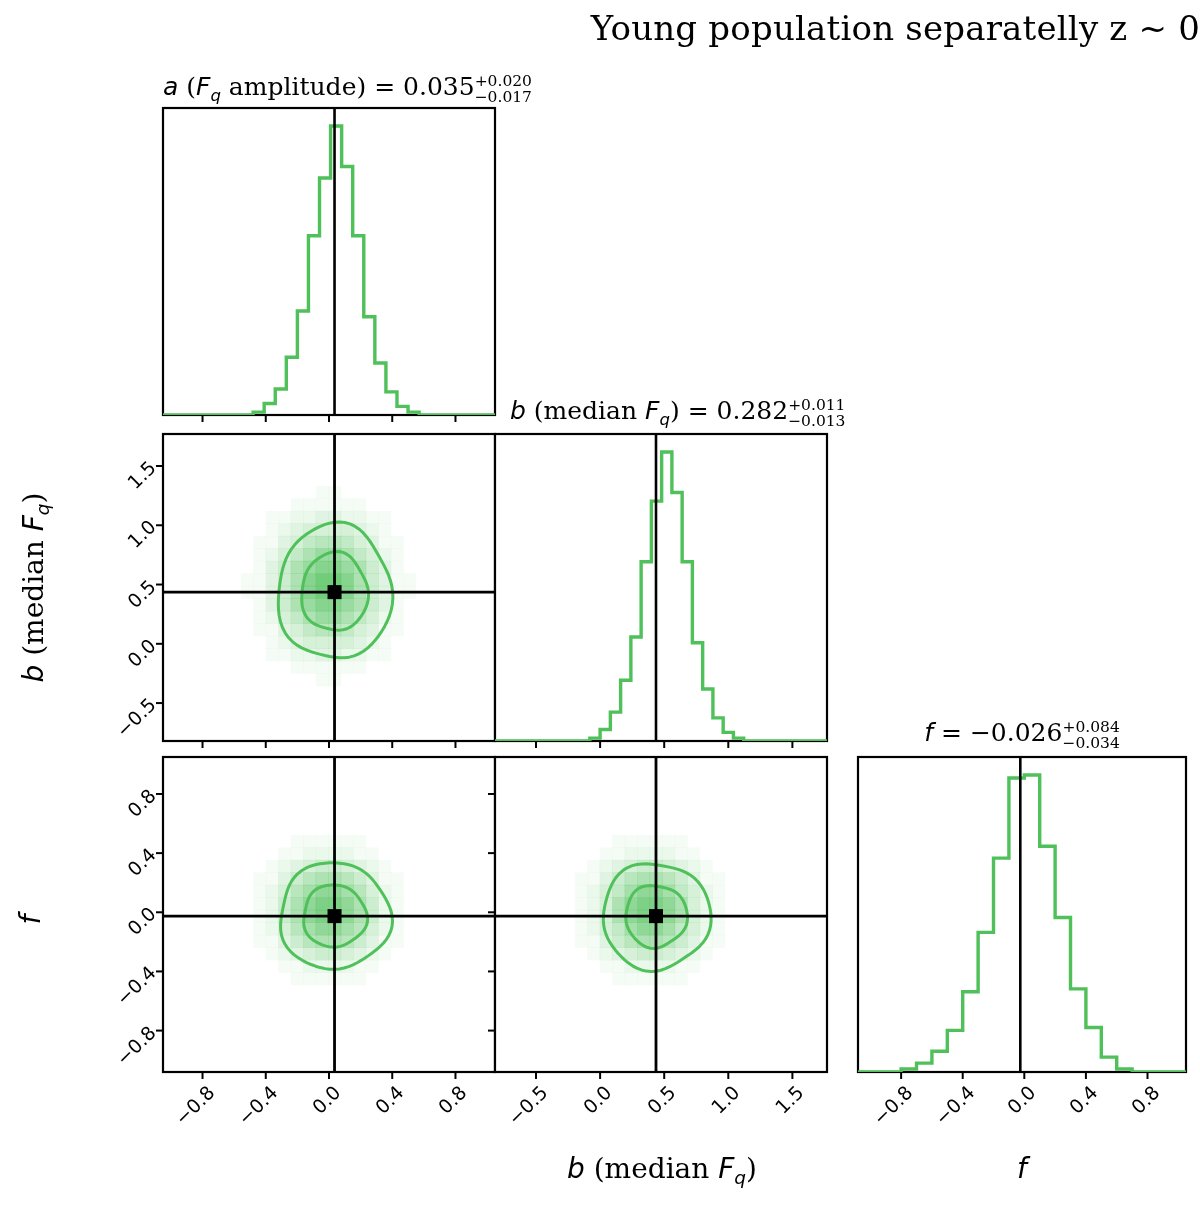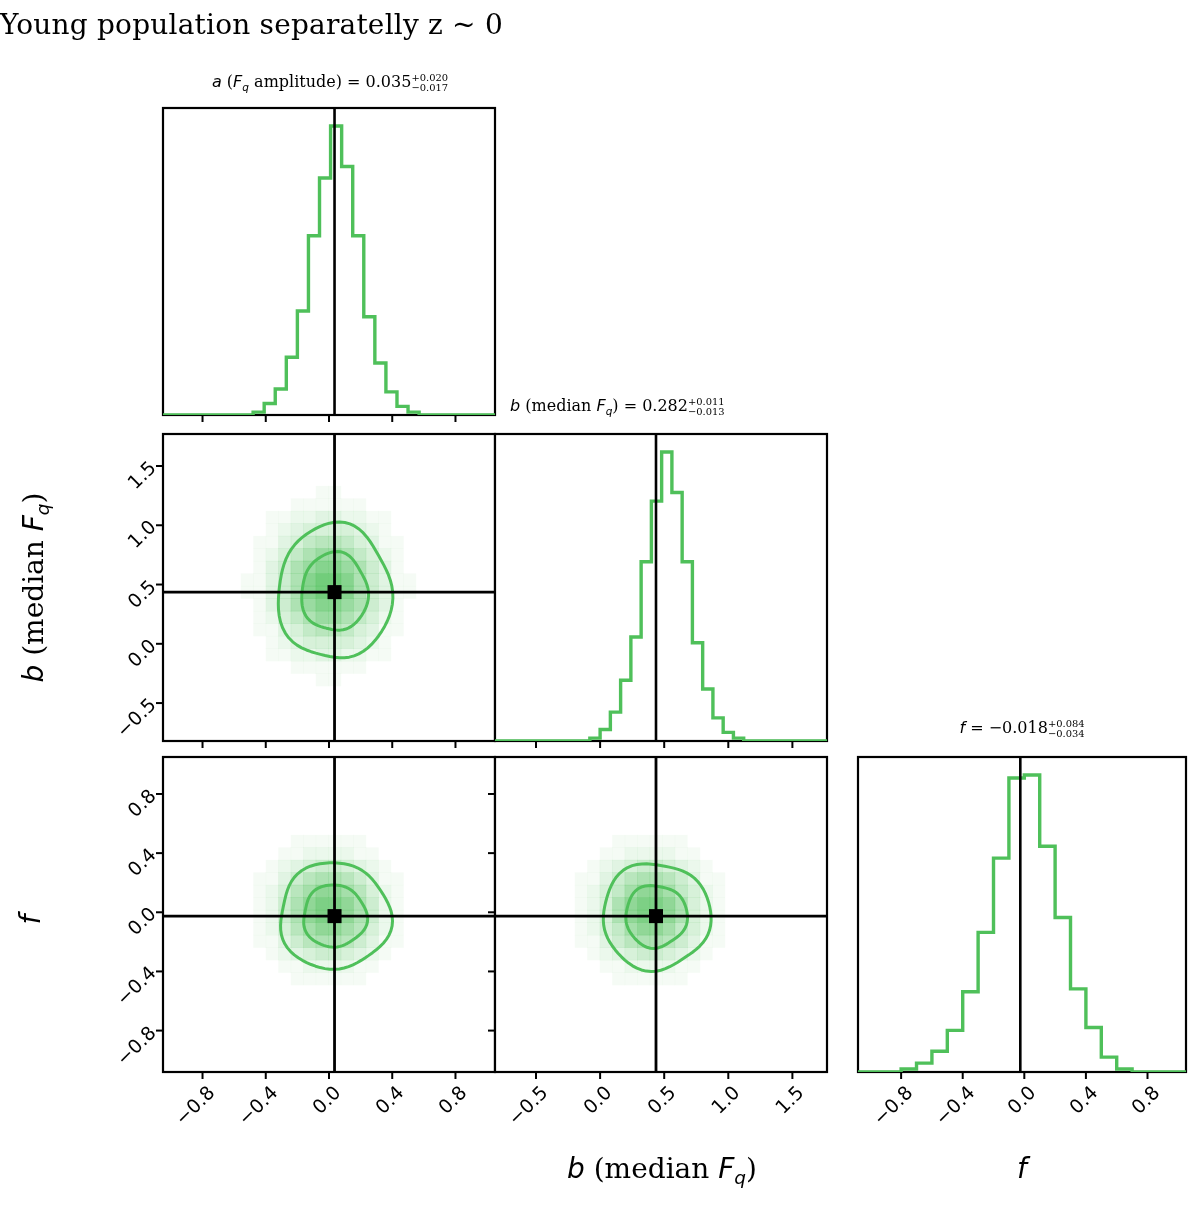--- a/index.html
+++ b/index.html
@@ -3,27 +3,27 @@
 <meta charset="utf-8">
 <style>
   html,body{margin:0;padding:0;}
   body{
     width:1200px;height:1216px;background:#ffffff;
     font-family:"DejaVu Serif", serif;
     position:relative;overflow:hidden;
   }
   #stage{position:absolute;left:0;top:0;width:1200px;height:1216px;}
   .fig-title{
-    position:absolute;left:0;top:8px;width:1200px;text-align:left;
-    font-family:"DejaVu Serif", serif;font-size:28px;color:#000;
+    position:absolute;left:0;top:8px;width:1200px;text-align:right;
+    font-family:"DejaVu Serif", serif;font-size:34px;color:#000;
     letter-spacing:0.2px;white-space:nowrap;
   }
   .panel-title{
     position:absolute;text-align:center;white-space:nowrap;
-    font-family:"DejaVu Sans", sans-serif;font-size:16px;color:#000;
+    font-family:"DejaVu Sans", sans-serif;font-size:25px;color:#000;
   }
   .panel-title .it{font-style:italic;}
   .panel-title .serif{font-family:"DejaVu Serif", serif;font-style:normal;}
   .sub{font-size:0.66em;position:relative;top:0.35em;}
   .errstack{display:inline-block;vertical-align:-0.42em;font-size:0.62em;line-height:1.02;text-align:left;}
   .axis-label{
     position:absolute;font-family:"DejaVu Serif", serif;font-size:28px;color:#000;
     white-space:nowrap;text-align:center;
   }
   .axis-label .it{font-style:italic;font-family:"DejaVu Sans", sans-serif;}
@@ -38,21 +38,21 @@
 </style>
 </head>
 <body>
 
 <div id="stage">
 
   <div class="fig-title">Young population separatelly z ~ 0</div>
 
   <div class="panel-title" id="pt0" style="left:163px;top:72px;width:334px;"><span class="it">a</span> <span class="serif">(</span><span class="it">F</span><span class="it sub">q</span><span class="serif"> amplitude)</span> <span class="serif">=</span> <span class="serif">0.035</span><span class="errstack serif">+0.020<br>−0.017</span></div>
   <div class="panel-title" id="pt1" style="left:510px;top:396px;width:470px;text-align:left;"><span class="it">b</span> <span class="serif">(median </span><span class="it">F</span><span class="it sub">q</span><span class="serif">)</span> <span class="serif">=</span> <span class="serif">0.282</span><span class="errstack serif">+0.011<br>−0.013</span></div>
-  <div class="panel-title" id="pt2" style="left:858px;top:718px;width:328px;"><span class="it">f</span> <span class="serif">=</span> <span class="serif">−0.018</span><span class="errstack serif">+0.084<br>−0.034</span></div>
+  <div class="panel-title" id="pt2" style="left:858px;top:718px;width:328px;"><span class="it">f</span> <span class="serif">=</span> <span class="serif">−0.026</span><span class="errstack serif">+0.084<br>−0.034</span></div>
 
   <div class="axis-label" style="left:495px;top:1152px;width:334px;"><span class="it">b</span> <span>(median </span><span class="fq">F</span><span class="fq sub">q</span><span>)</span></div>
   <div class="axis-label" style="left:858px;top:1152px;width:328px;"><span class="it">f</span></div>
 
   <div class="axis-label" style="left:-134px;top:571px;width:334px;transform:rotate(-90deg);"><span class="it">b</span> <span>(median </span><span class="fq">F</span><span class="fq sub">q</span><span>)</span></div>
   <div class="axis-label" style="left:-120px;top:903px;width:300px;transform:rotate(-90deg);"><span class="it">f</span></div>
 
   <svg id="plot-svg" width="1200" height="1216" style="position:absolute;left:0;top:0;">
       <rect x="163" y="108" width="332" height="307" fill="#ffffff" stroke="#000000" stroke-width="2.2"></rect>
       <rect x="163" y="434" width="332" height="307" fill="#ffffff" stroke="#000000" stroke-width="2.2"></rect>

